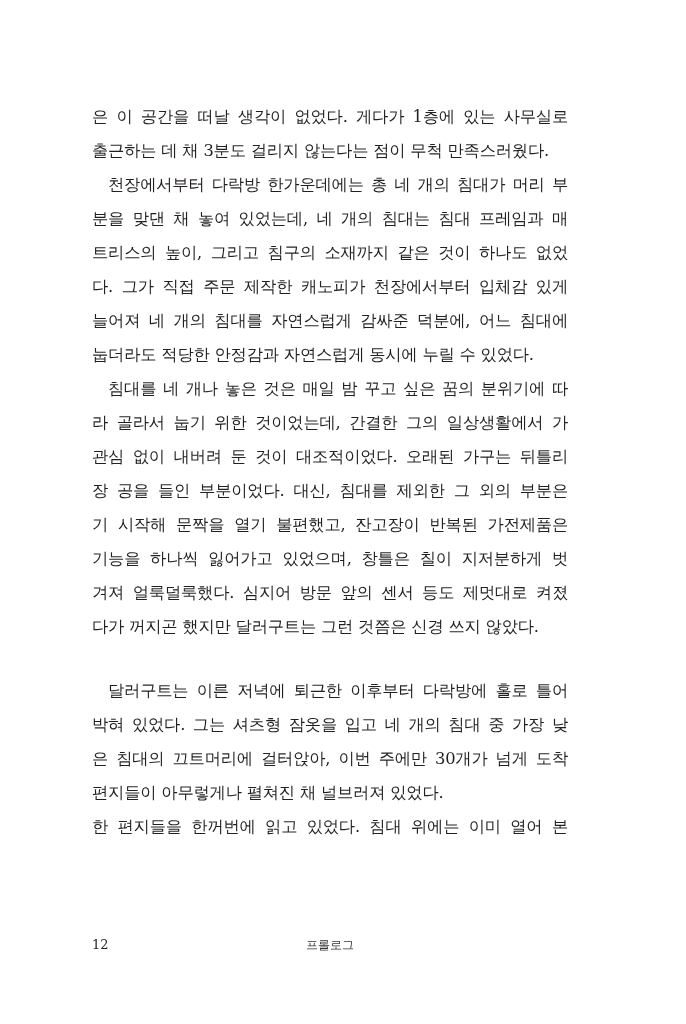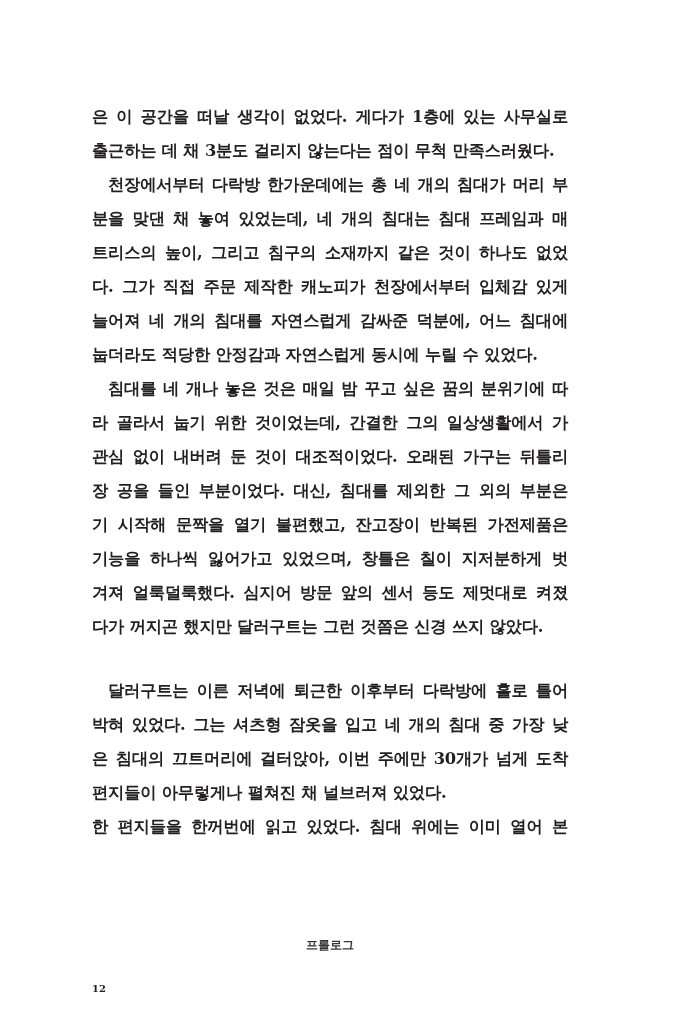--- a/index.html
+++ b/index.html
@@ -14,21 +14,20 @@
     overflow: hidden;
     font-family: "DejaVu Serif", "Liberation Serif", serif;
     color: #231f20;
   }
   .page {
     position: absolute;
     left: 0; top: 0;
     width: 686px;
     height: 1024px;
     background: #ffffff;
-    font-weight: bold;
   }
   .body-text {
     position: absolute;
     left: 92px;
     top: 100px;
     width: 476px;
   }
   .line {
     display: block;
     height: 34px;
@@ -53,24 +52,23 @@
     position: absolute;
     top: 935px;
     left: 92px;
     width: 476px;
     height: 20px;
   }
   .page-number {
     position: absolute;
     left: 0;
     top: 0;
-    font-size: 10px;
+    font-size: 13px;
     line-height: 20px;
     color: #231f20;
-    margin-top: 44px;
   }
   .running-title {
     position: absolute;
     left: 0;
     right: 0;
     top: 0;
     text-align: center;
     font-size: 12px;
     line-height: 20px;
     color: #333;

